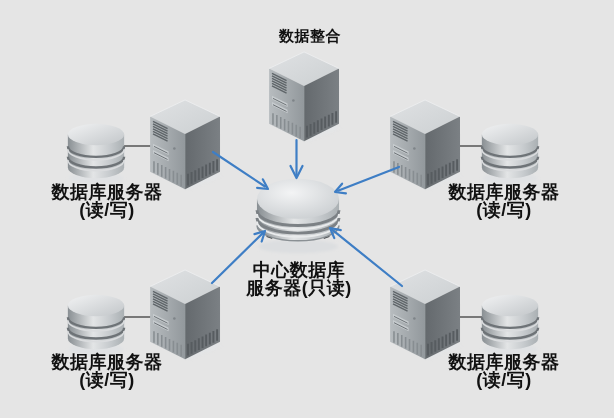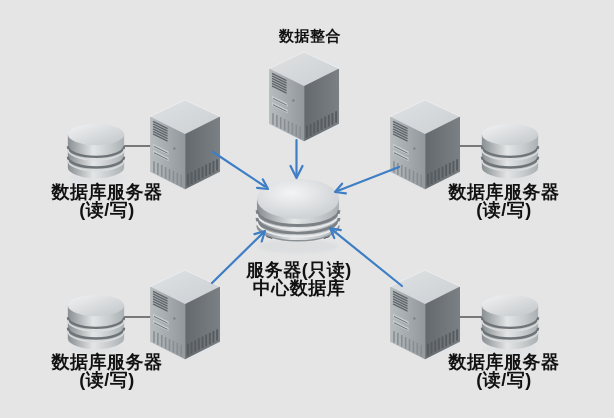--- a/index.html
+++ b/index.html
@@ -130,22 +130,22 @@
     <div>数据整合</div>
   </div>
   <svg class="icon" style="left:267px;top:50px;" width="78" height="101" viewBox="0 0 80 104">
       <use href="#sym-server"></use>
     </svg>
 
   <svg class="icon" style="left:252px;top:174px;" width="92" height="84" viewBox="0 0 96 88">
       <use href="#sym-stack"></use>
     </svg>
   <div class="node-label" style="left:234px;top:261px;">
+    <div>中心数据库</div>
     <div>服务器(只读)</div>
-    <div>中心数据库</div>
   </div>
 
   <svg class="icon" style="left:63px;top:117px;" width="66" height="70" viewBox="0 0 68 72">
       <use href="#sym-db"></use>
     </svg>
   <svg class="icon" style="left:148px;top:98px;" width="78" height="101" viewBox="0 0 80 104">
       <use href="#sym-server"></use>
     </svg>
   <div class="node-label" style="left:42px;top:183px;">
     <div>数据库服务器</div>

